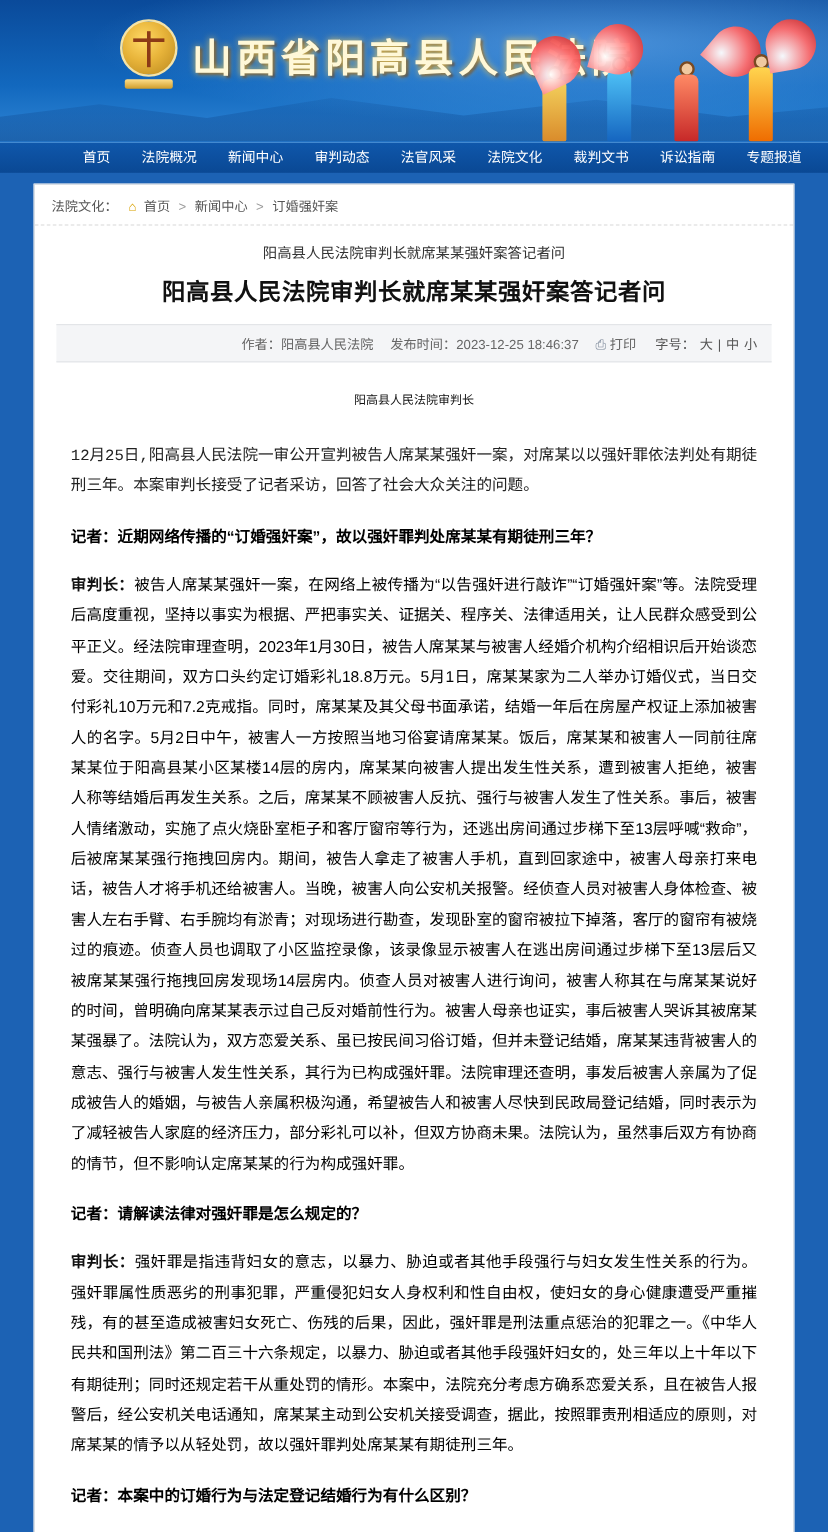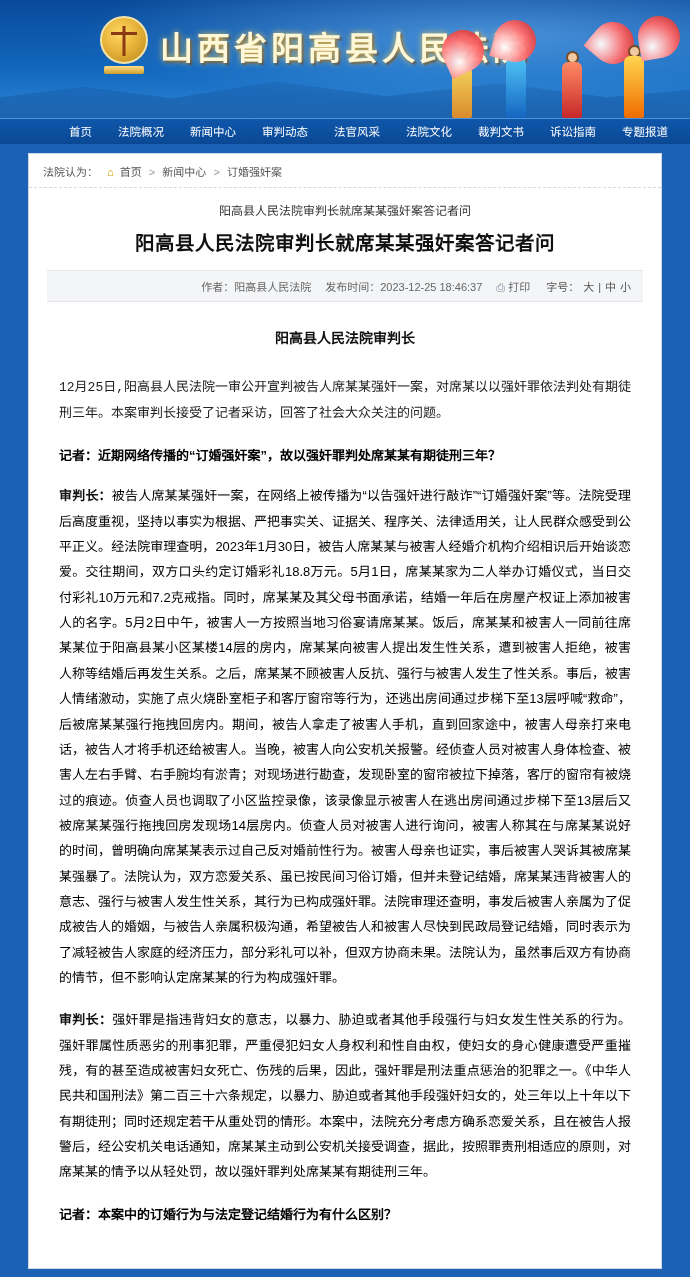--- a/index.html
+++ b/index.html
@@ -133,21 +133,21 @@
     font-size: 11px; color: #666;
     padding: 7px 10px;
     display: flex; align-items: center; justify-content: flex-end; gap: 14px;
     flex-wrap: wrap;
   }
   .meta .print-ico { color: #7a8798; margin-right: 3px; }
   .meta .sizes span { margin: 0 2px; cursor: pointer; color: #555; }
 
   .article { padding: 22px 30px 0; }
   .art-head {
-    text-align: center; font-size: 14px; font-weight: bold; color: #111;
+    text-align: center; font-size: 10px; font-weight: normal; color: #111;
     line-height: 2.1;
   }
   .para {
     font-size: 13px; color: #222; line-height: 1.95;
     margin: 13px 0 0;
     text-align: justify;
     font-family: Liberation Mono, monospace;
   }
   .para.lead { margin-top: 22px; }
   .a-label { font-weight: bold; color: #111; }
@@ -206,21 +206,21 @@
     <div class="nav-item">诉讼指南</div>
     <div class="nav-item">专题报道</div>
     <div class="nav-item">法律法规</div>
 
   </div>
 
   <div class="content-wrap">
     <div class="card">
 
       <div class="crumb">
-        <span>法院认为：</span>
+        <span>法院文化：</span>
         <span class="home-ico">⌂</span>
         <a>首页</a>
         <span class="sep">&gt;</span>
         <a>新闻中心</a>
         <span class="sep">&gt;</span>
         <a>订婚强奸案</a>
       </div>
 
       <div class="subtitle">阳高县人民法院审判长就席某某强奸案答记者问</div>
       <div class="title">阳高县人民法院审判长就席某某强奸案答记者问</div>
@@ -244,20 +244,21 @@
         <div class="art-head">阳高县人民法院审判长</div>
 
         <p class="para lead">12月25日,阳高县人民法院一审公开宣判被告人席某某强奸一案，对席某以以强奸罪依法判处有期徒刑三年。本案审判长接受了记者采访，回答了社会大众关注的问题。</p>
 
         <div class="qa">
           <div class="q-line">记者：近期网络传播的“订婚强奸案”，故以强奸罪判处席某某有期徒刑三年？</div>
           <div class="a-line"><span class="a-label">审判长：</span><span>被告人席某某强奸一案，在网络上被传播为“以告强奸进行敲诈”“订婚强奸案”等。法院受理后高度重视，坚持以事实为根据、严把事实关、证据关、程序关、法律适用关，让人民群众感受到公平正义。经法院审理查明，2023年1月30日，被告人席某某与被害人经婚介机构介绍相识后开始谈恋爱。交往期间，双方口头约定订婚彩礼18.8万元。5月1日，席某某家为二人举办订婚仪式，当日交付彩礼10万元和7.2克戒指。同时，席某某及其父母书面承诺，结婚一年后在房屋产权证上添加被害人的名字。5月2日中午，被害人一方按照当地习俗宴请席某某。饭后，席某某和被害人一同前往席某某位于阳高县某小区某楼14层的房内，席某某向被害人提出发生性关系，遭到被害人拒绝，被害人称等结婚后再发生关系。之后，席某某不顾被害人反抗、强行与被害人发生了性关系。事后，被害人情绪激动，实施了点火烧卧室柜子和客厅窗帘等行为，还逃出房间通过步梯下至13层呼喊“救命”，后被席某某强行拖拽回房内。期间，被告人拿走了被害人手机，直到回家途中，被害人母亲打来电话，被告人才将手机还给被害人。当晚，被害人向公安机关报警。经侦查人员对被害人身体检查、被害人左右手臂、右手腕均有淤青；对现场进行勘查，发现卧室的窗帘被拉下掉落，客厅的窗帘有被烧过的痕迹。侦查人员也调取了小区监控录像，该录像显示被害人在逃出房间通过步梯下至13层后又被席某某强行拖拽回房发现场14层房内。侦查人员对被害人进行询问，被害人称其在与席某某说好的时间，曾明确向席某某表示过自己反对婚前性行为。被害人母亲也证实，事后被害人哭诉其被席某某强暴了。法院认为，双方恋爱关系、虽已按民间习俗订婚，但并未登记结婚，席某某违背被害人的意志、强行与被害人发生性关系，其行为已构成强奸罪。法院审理还查明，事发后被害人亲属为了促成被告人的婚姻，与被告人亲属积极沟通，希望被告人和被害人尽快到民政局登记结婚，同时表示为了减轻被告人家庭的经济压力，部分彩礼可以补，但双方协商未果。法院认为，虽然事后双方有协商的情节，但不影响认定席某某的行为构成强奸罪。</span></div>
         </div>
 
         <div class="qa">
+          <div class="q-line">记者：请解读法律对强奸罪是怎么规定的？</div>
           <div class="a-line"><span class="a-label">审判长：</span><span>强奸罪是指违背妇女的意志，以暴力、胁迫或者其他手段强行与妇女发生性关系的行为。强奸罪属性质恶劣的刑事犯罪，严重侵犯妇女人身权利和性自由权，使妇女的身心健康遭受严重摧残，有的甚至造成被害妇女死亡、伤残的后果，因此，强奸罪是刑法重点惩治的犯罪之一。《中华人民共和国刑法》第二百三十六条规定，以暴力、胁迫或者其他手段强奸妇女的，处三年以上十年以下有期徒刑；同时还规定若干从重处罚的情形。本案中，法院充分考虑方确系恋爱关系，且在被告人报警后，经公安机关电话通知，席某某主动到公安机关接受调查，据此，按照罪责刑相适应的原则，对席某某的情予以从轻处罚，故以强奸罪判处席某某有期徒刑三年。</span></div>
         </div>
 
         <div class="qa">
           <div class="q-line">记者：本案中的订婚行为与法定登记结婚行为有什么区别？</div>
           <div class="a-line"></div>
         </div>
 
       </div>
 

